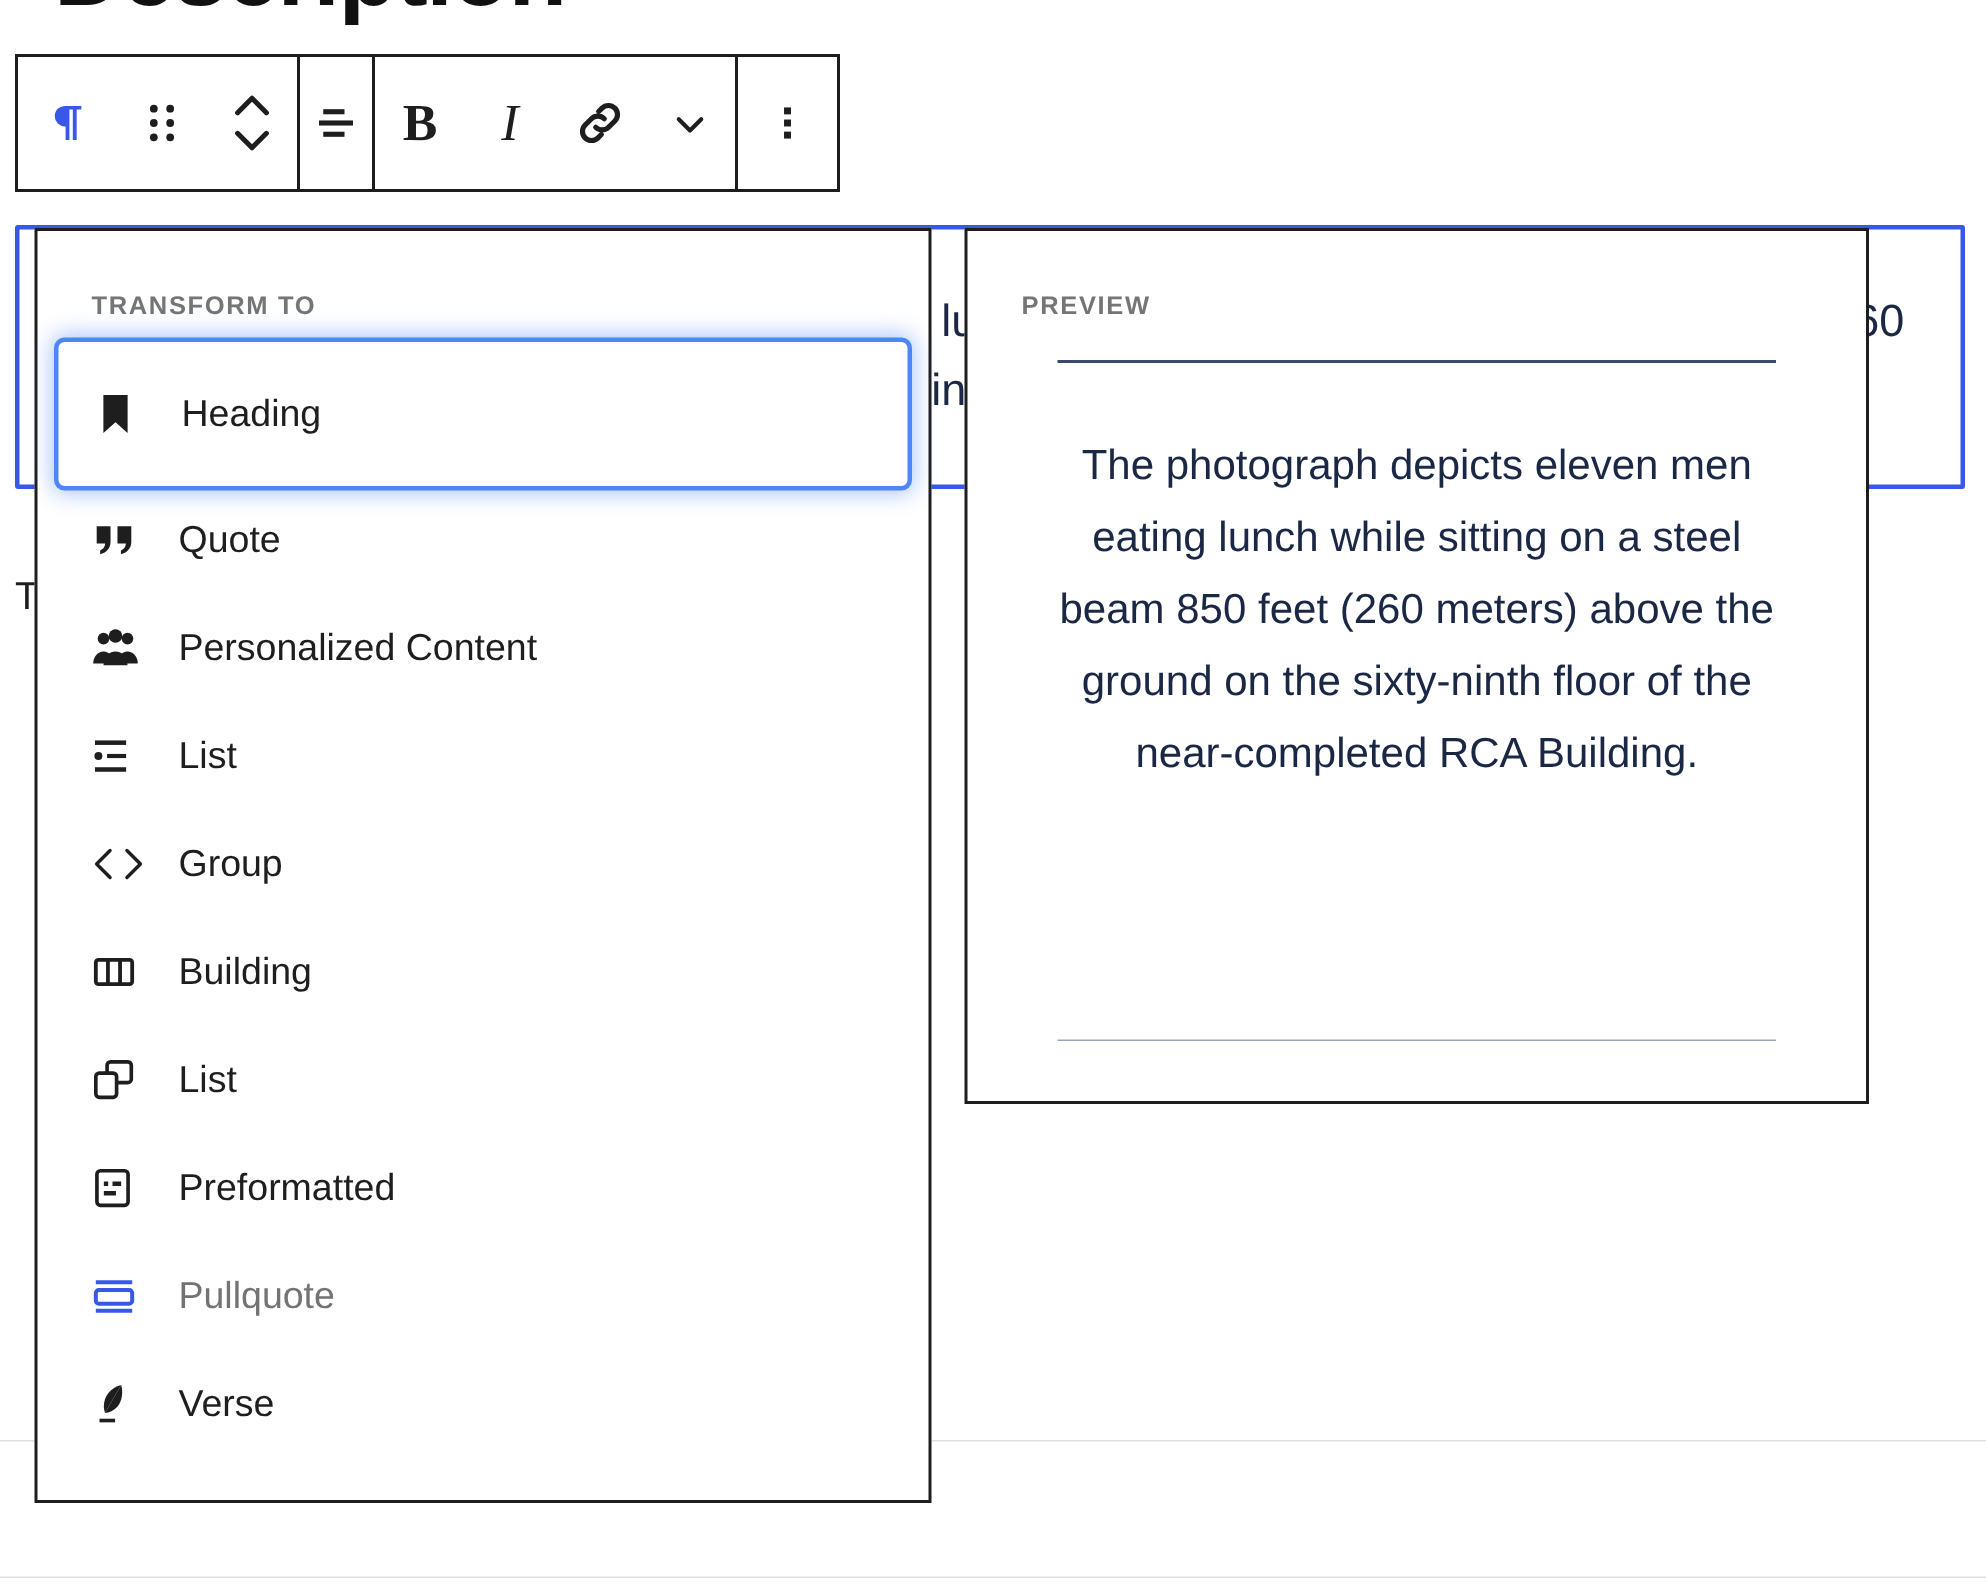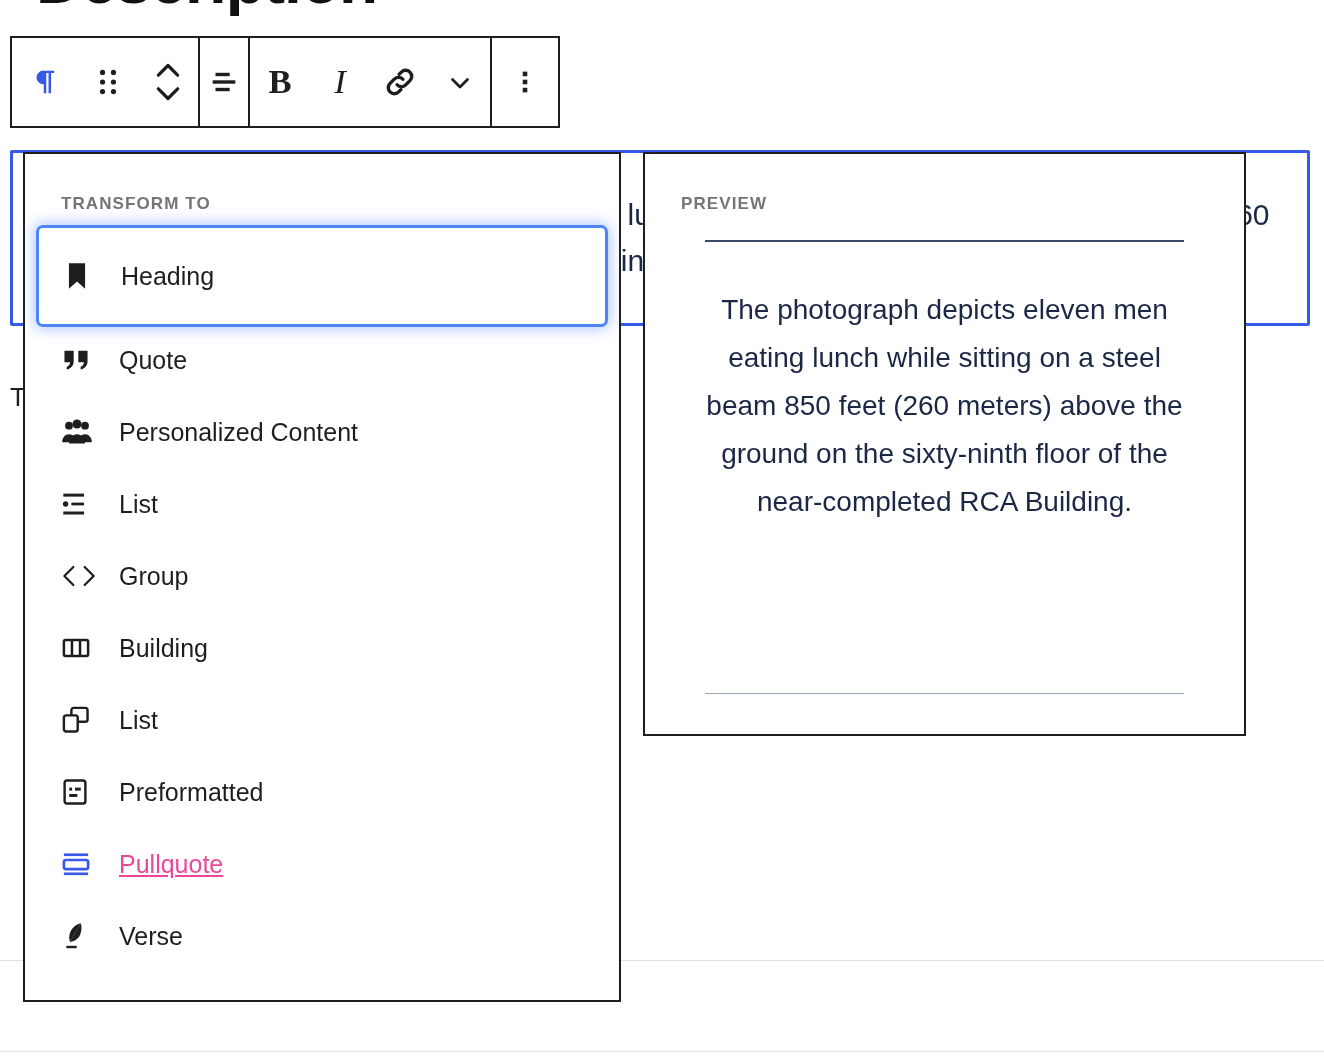--- a/index.html
+++ b/index.html
@@ -136,21 +136,21 @@
   .menu-item.selected{
     margin:0 14px;
     padding:0 22px;
     border:2px solid #ffffff;
     border-radius:4px;
     box-shadow:0 0 0 3px #4f86f7, 0 0 14px 5px rgba(79,134,247,0.45);
     background:#ffffff;
     height:96px;
   }
   .menu-item.active .mi-icon,
-  .menu-item.active .mi-label{color:#ec4899;text-decoration:underline;}
+  .menu-item.active .mi-label{color:#737373;}
 
   
   #preview-panel{
     position:absolute;
     left:643px; top:152px;
     width:603px; height:584px;
     background:#ffffff;
     border:2px solid #1e1e1e;
     box-sizing:border-box;
     z-index:50;

